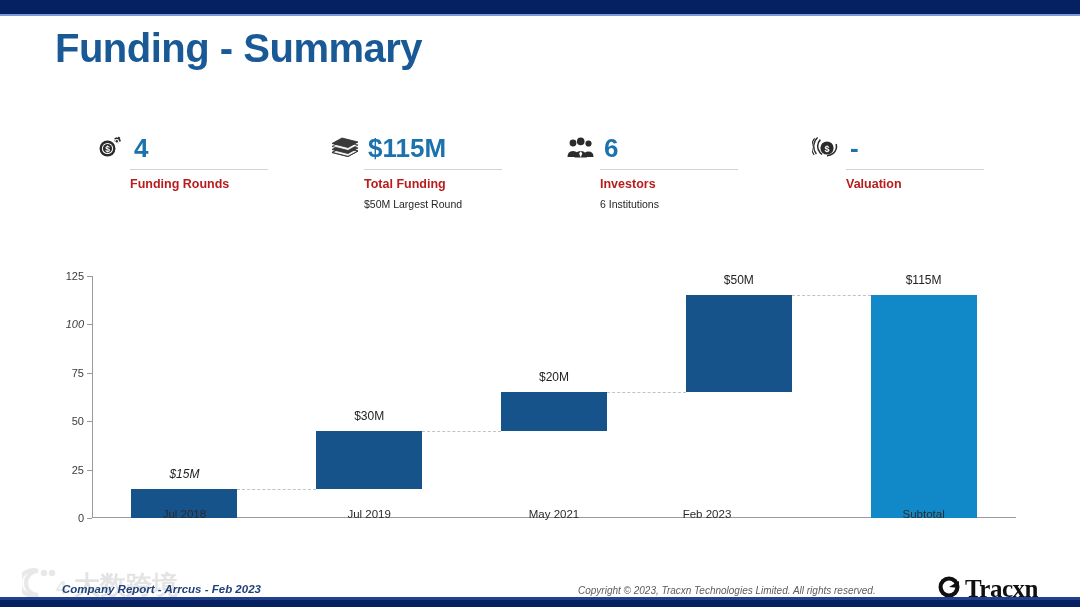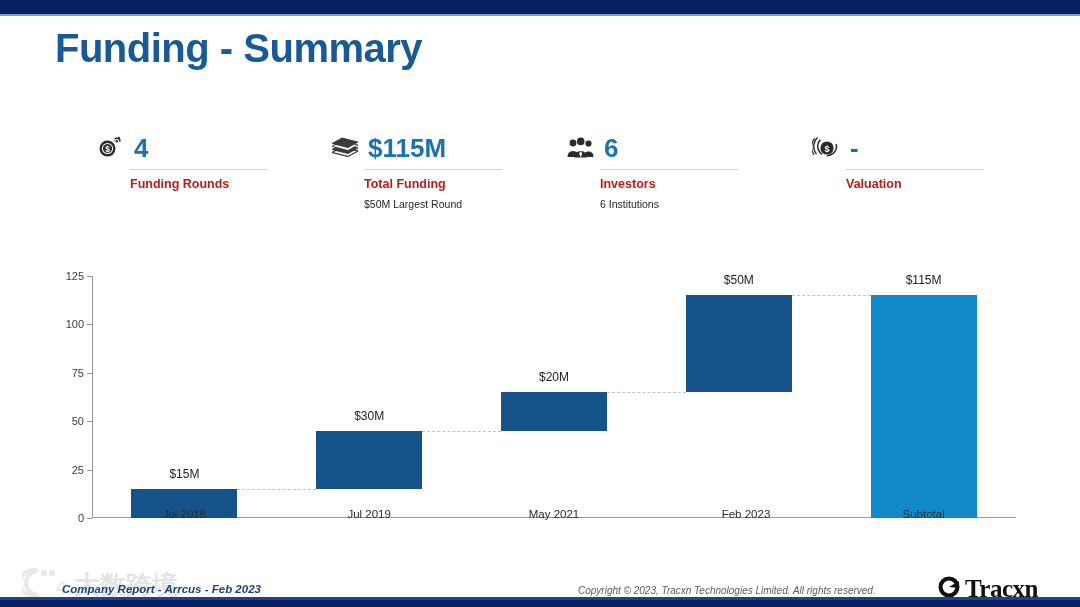--- a/index.html
+++ b/index.html
@@ -286,43 +286,43 @@
       <div class="y-axis-line"></div>
       <div class="x-axis-line"></div>
     <div class="y-label" style="top: 242px;">0</div>
         <div class="y-tick" style="top: 242px;"></div>
         <div class="y-label" style="top: 193.6px;">25</div>
         <div class="y-tick" style="top: 193.6px;"></div>
         <div class="y-label" style="top: 145.2px;">50</div>
         <div class="y-tick" style="top: 145.2px;"></div>
         <div class="y-label" style="top: 96.8px;">75</div>
         <div class="y-tick" style="top: 96.8px;"></div>
-        <div class="y-label" style="top: 48.4px;">100</div>
+        <div class="y-label" style="top: 48.4px; font-style: italic;">100</div>
         <div class="y-tick" style="top: 48.4px;"></div>
         <div class="y-label" style="top: 0px;">125</div>
         <div class="y-tick" style="top: 0px;"></div>
         <div class="bar-rect" style="left: 39.4px; top: 212.96px; height: 29.04px; background: rgb(22, 83, 138);"></div>
-        <div class="bar-value" style="left: 92.4px; top: 190.96px;">$15M</div>
+        <div class="bar-value" style="left: 92.4px; top: 190.96px; font-style: italic;">$15M</div>
         <div class="connector" style="left: 145.4px; width: 78.8px; top: 212.96px;"></div>
         <div class="bar-rect" style="left: 224.2px; top: 154.88px; height: 58.08px; background: rgb(22, 83, 138);"></div>
         <div class="bar-value" style="left: 277.2px; top: 132.88px;">$30M</div>
         <div class="connector" style="left: 330.2px; width: 78.8px; top: 154.88px;"></div>
         <div class="bar-rect" style="left: 409px; top: 116.16px; height: 38.72px; background: rgb(22, 83, 138);"></div>
         <div class="bar-value" style="left: 462px; top: 94.16px;">$20M</div>
         <div class="connector" style="left: 515px; width: 78.8px; top: 116.16px;"></div>
         <div class="bar-rect" style="left: 593.8px; top: 19.36px; height: 96.8px; background: rgb(22, 83, 138);"></div>
         <div class="bar-value" style="left: 646.8px; top: -2.64px;">$50M</div>
         <div class="connector" style="left: 699.8px; width: 78.8px; top: 19.36px;"></div>
         <div class="bar-rect" style="left: 778.6px; top: 19.36px; height: 222.64px; background: rgb(17, 137, 201);"></div>
         <div class="bar-value" style="left: 831.6px; top: -2.64px;">$115M</div>
       </div>
   <div class="x-label" style="left: 48.4px;">Jul 2018</div>
       <div class="x-label" style="left: 233.2px;">Jul 2019</div>
       <div class="x-label" style="left: 418px;">May 2021</div>
-      <div class="x-label" style="left: 610px;">Feb 2023</div>
+      <div class="x-label" style="left: 571px;">Feb 2023</div>
       <div class="x-label" style="left: 787.6px;">Subtotal</div>
     </div>
 
 
   <div class="wm-left">
     <span>
       <svg width="46" height="34" viewBox="0 0 46 34">
         <path d="M16 5 a13 13 0 1 0 0 24 a10 10 0 1 1 0-24" fill="none" stroke="#d2d2d2" stroke-width="4"></path>
         <circle cx="22" cy="7" r="3.2" fill="#d2d2d2"></circle>
         <circle cx="30" cy="7" r="3.2" fill="#d2d2d2"></circle>

